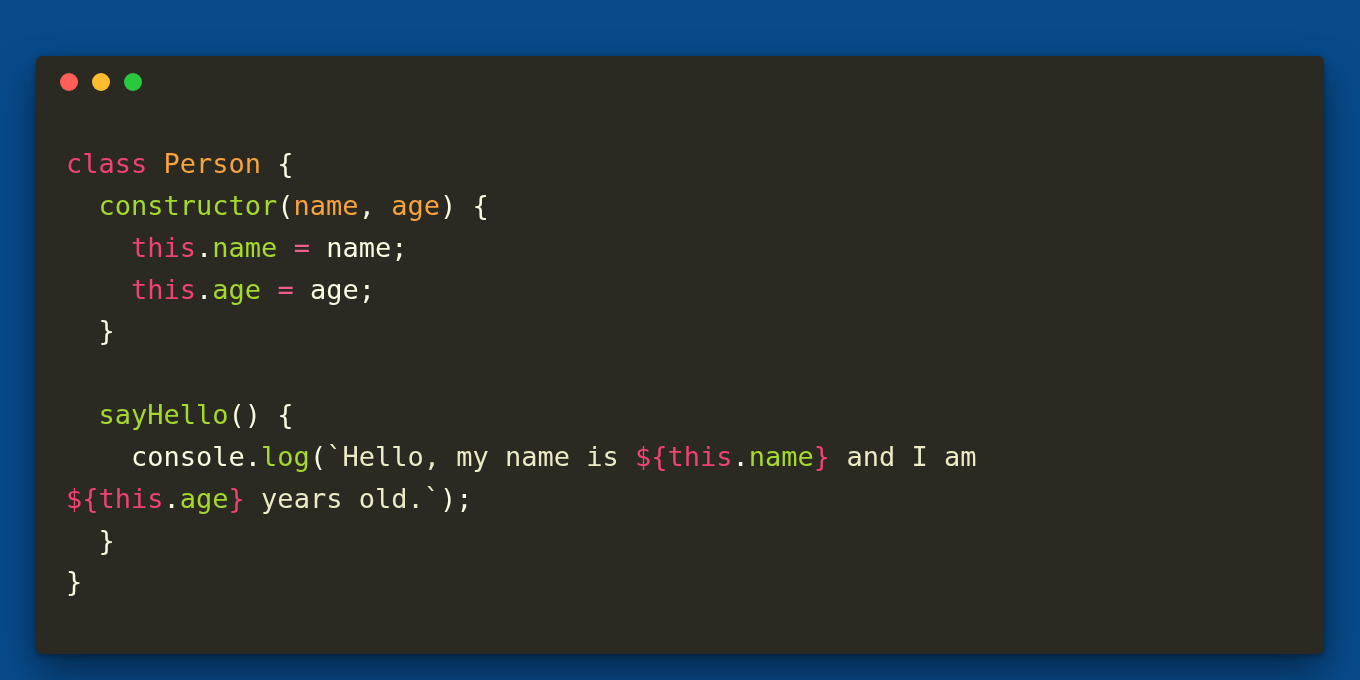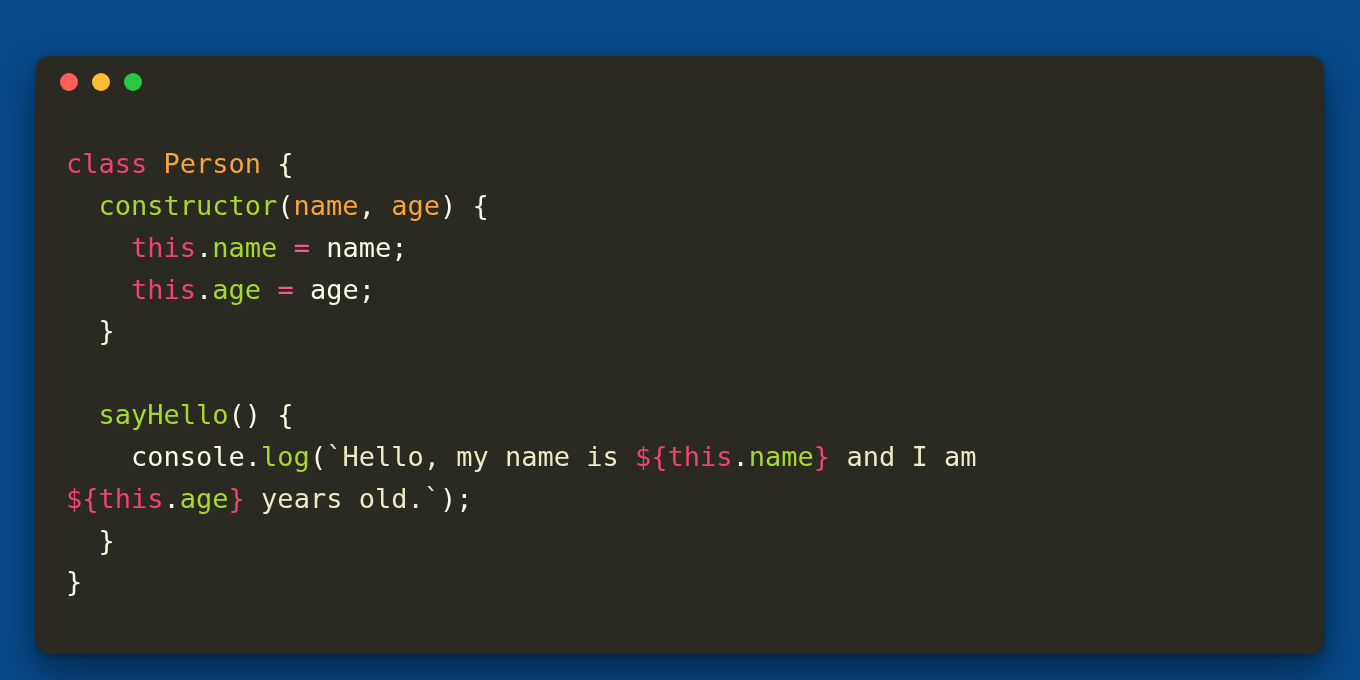--- a/index.html
+++ b/index.html
@@ -1,17 +1,17 @@
 <!DOCTYPE html>
 <html><head>
 <meta charset="utf-8">
 <style>
   html,body{margin:0;padding:0;width:1360px;height:680px;background:#084a8a;font-family:ui-monospace,Menlo,Consolas,monospace;overflow:hidden}
   .stage{width:1360px;height:680px;display:flex;align-items:flex-start;justify-content:center}
-  .window{margin:56px 36px 0 36px;width:1288px;border-radius:14px;background:#2a2a23;box-shadow:0 18px 40px rgba(0,0,0,.45),0 2px 6px rgba(0,0,0,.3);padding:0 0 24px 0;box-sizing:border-box;overflow:hidden}
+  .window{margin:56px 36px 0 36px;width:1288px;border-radius:6px;background:#2a2a23;box-shadow:0 18px 40px rgba(0,0,0,.45),0 2px 6px rgba(0,0,0,.3);padding:0 0 24px 0;box-sizing:border-box;overflow:hidden}
   .titlebar{height:52px;display:flex;align-items:center;padding:0 24px;gap:14px}
   .dot{width:18px;height:18px;border-radius:50%}
   .code{padding:8px 30px 0 30px;font-size:27px;line-height:1.55;white-space:pre-wrap;font-weight:500;color:#fafbe2}
   .kw{color:#f0436f}
   .cls{color:#f9a33e}
   .fn{color:#a6d92e}
   .param{color:#f9a33e}
   .this{color:#f0436f}
   .prop{color:#a6d92e}
   .op{color:#f05d8c}

